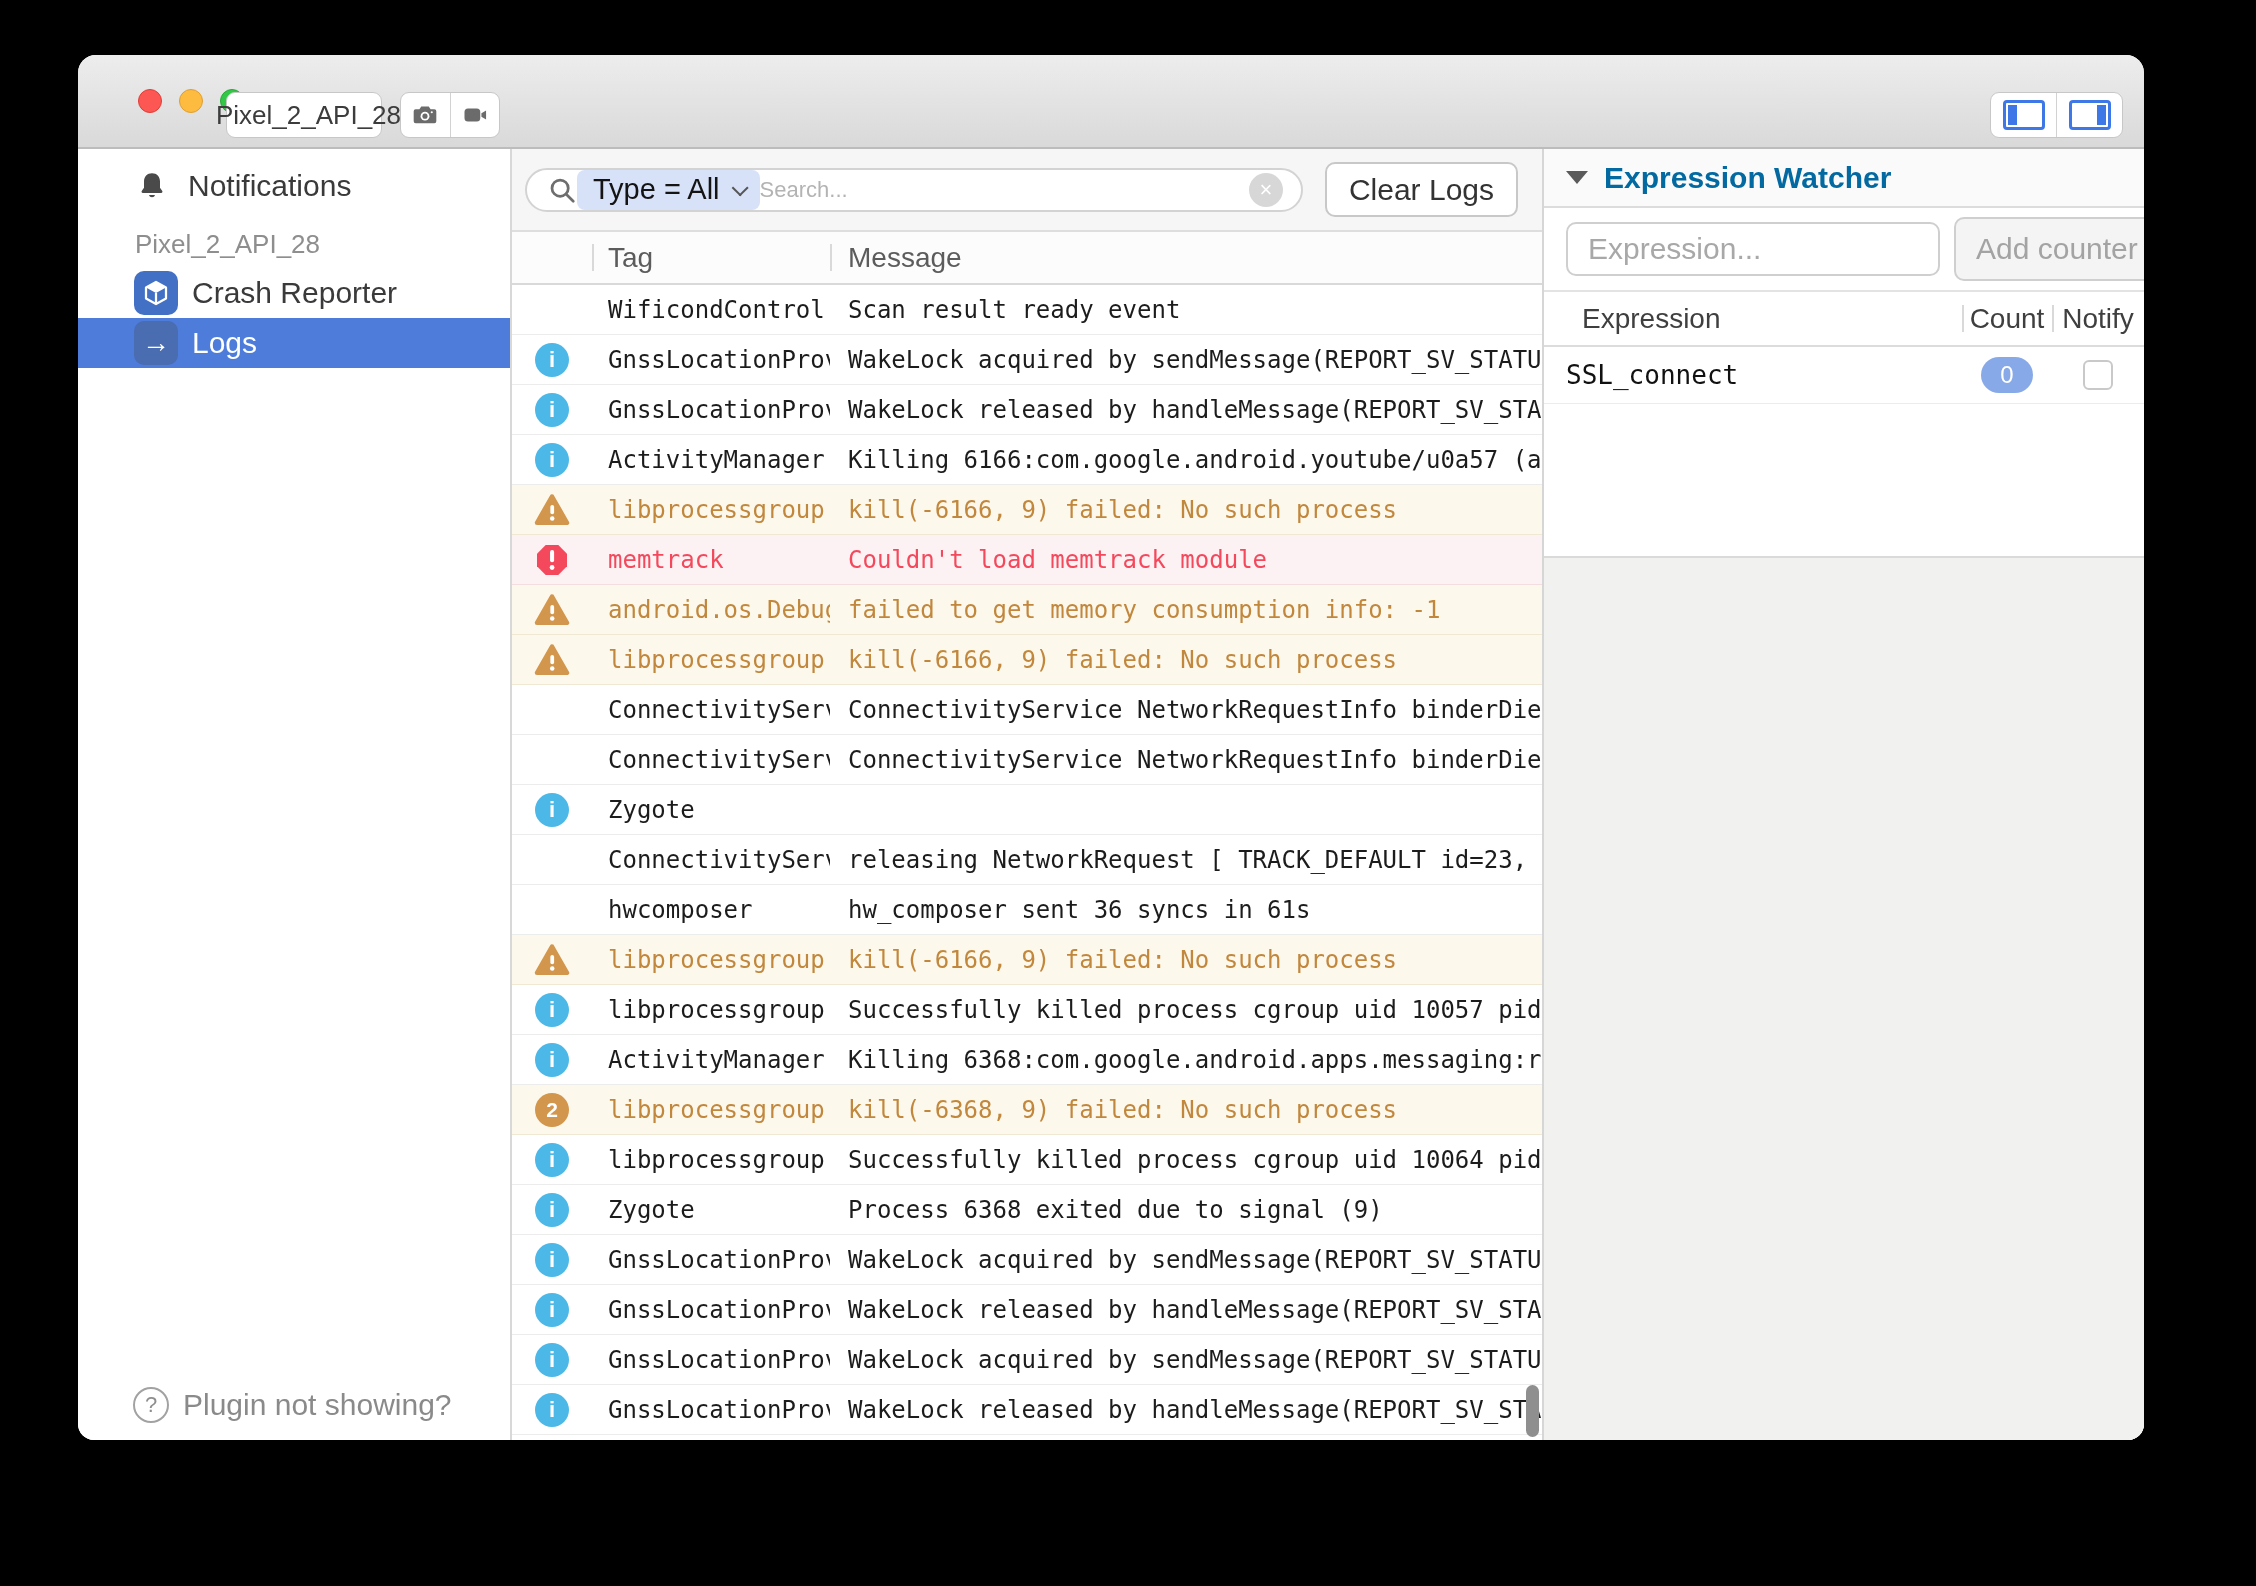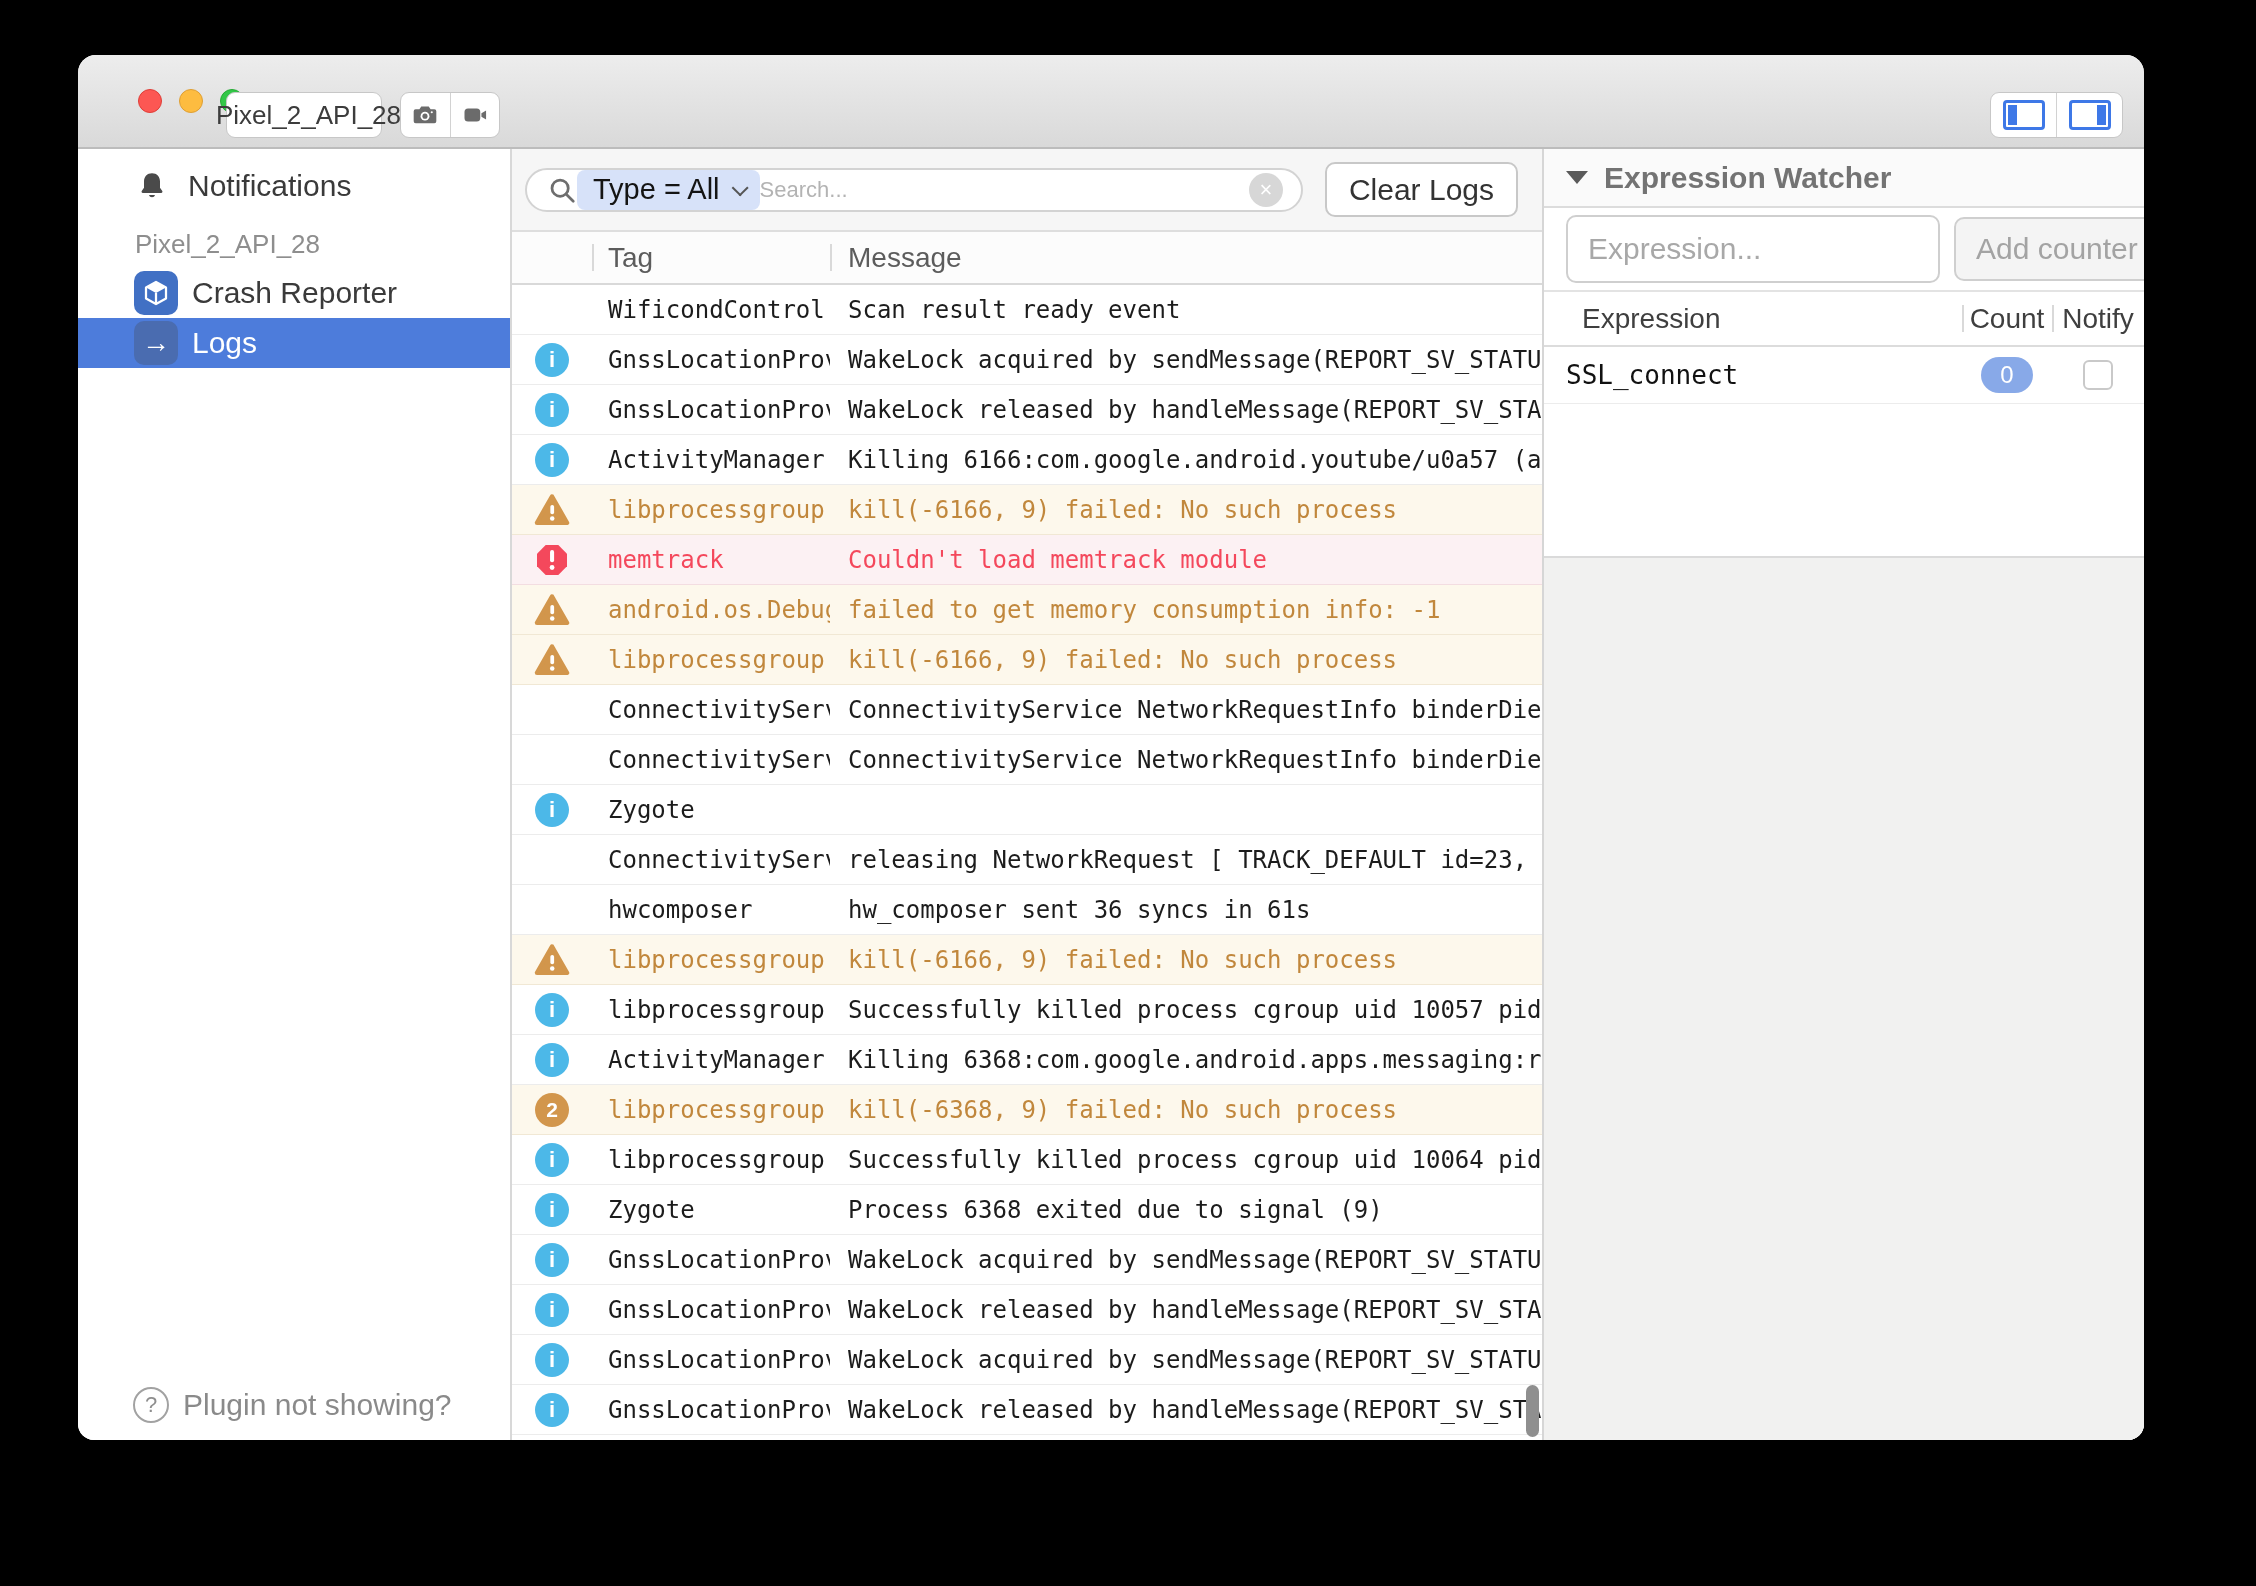--- a/index.html
+++ b/index.html
@@ -95,26 +95,26 @@
   .ic.info  { background:var(--info-icon,#4cb8e8); }
   .ic.badge { background:var(--warning-icon,#d2964c); font-size:21px; }
   .ic-svg { width:36px; height:36px; }
   .scroll-thumb { position:absolute; right:3px; bottom:3px; width:13px; height:52px;
                   border-radius:7px; background:#8f8f8f; }
 
   
   .watcher { width:600px; flex:0 0 600px; display:flex; flex-direction:column; background:#fff; }
   .w-title { height:59px; flex:0 0 59px; background:#fafafa; border-bottom:2px solid #dcdcdc;
              display:flex; align-items:center; padding-left:22px; gap:16px;
-             font-size:30px; font-weight:700; color:#737373; }
+             font-size:30px; font-weight:700; color:#0369a1; }
   .tri-down { width:0; height:0; border-left:11px solid transparent; border-right:11px solid transparent;
               border-top:13px solid #5a5a5a; }
   .w-input-row { height:84px; flex:0 0 84px; border-bottom:2px solid #e3e3e3; display:flex;
                  align-items:center; padding:0 10px 0 22px; gap:14px; }
-  .w-input { width:374px; height:68px; border:2px solid #cfcfcf; border-radius:10px; padding:0 20px;
+  .w-input { width:374px; height:54px; border:2px solid #cfcfcf; border-radius:10px; padding:0 20px;
              font-size:30px; color:#222; outline:none; font-family:"Liberation Sans",sans-serif; }
   .w-input::placeholder { color:#a8a8a8; }
   .w-add { height:64px; padding:0 20px; background:#f4f4f4; border:2px solid #cfcfcf; border-radius:10px;
            font-size:30px; color:#a3a3a3; font-family:"Liberation Sans",sans-serif; white-space:nowrap; }
   .w-thead { height:55px; flex:0 0 55px; border-bottom:2px solid #dcdcdc; display:flex;
              align-items:center; font-size:28px; color:#3f3f3f; }
   .w-col-expr { flex:1; padding-left:38px; }
   .w-col-count { width:90px; flex:0 0 90px; text-align:center; position:relative; height:100%;
                  display:flex; align-items:center; justify-content:center; }
   .w-col-notify { width:92px; flex:0 0 92px; text-align:center; position:relative; height:100%;

